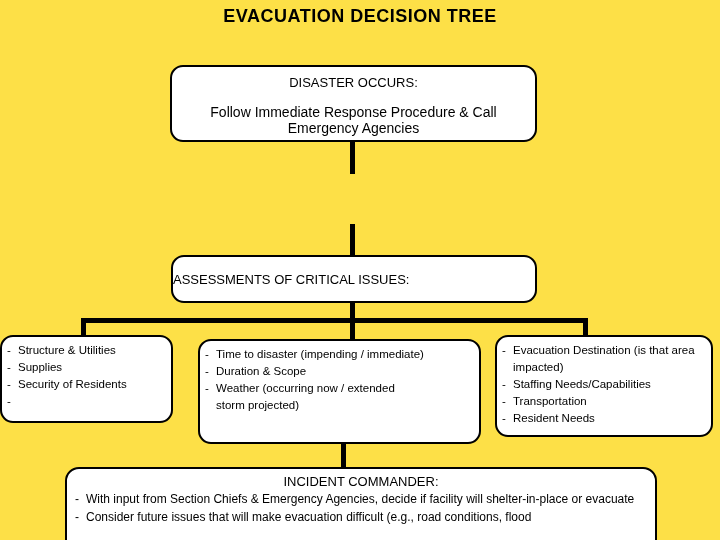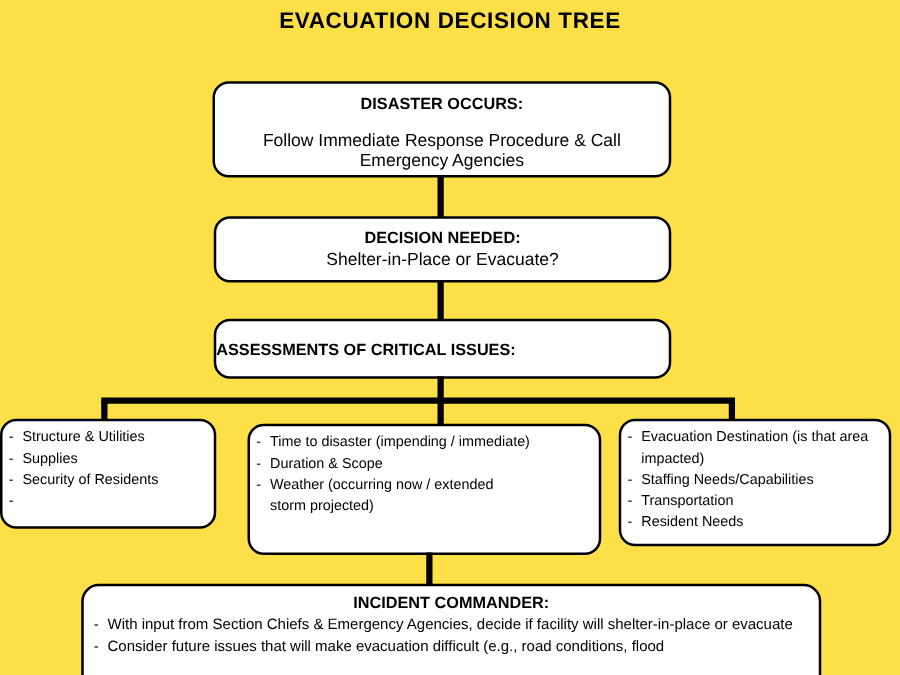--- a/index.html
+++ b/index.html
@@ -29,21 +29,21 @@
   }
   .node {
     position: absolute;
     border: 2px solid #000000;
     border-radius: 13px;
     background: #ffffff;
     box-sizing: border-box;
   }
   .node-heading {
     text-align: center;
-    font-weight: bold;
+    font-weight: normal;
     font-size: 13px;
   }
   .node-body {
     text-align: center;
     font-size: 14px;
     line-height: 1.15;
   }
   
   .box-disaster   { left: 170px; top: 65px;  width: 367px; height: 77px; padding-top: 8px; }
   .box-disaster .node-body { margin-top: 14px; padding: 0 24px; }
@@ -89,24 +89,20 @@
 
   <div class="title">EVACUATION DECISION TREE</div>
 
   <div class="node box-disaster">
     <div class="node-heading">DISASTER OCCURS:</div>
     <div class="node-body">Follow Immediate Response Procedure &amp; Call Emergency Agencies</div>
   </div>
 
   <div class="conn conn-v c1"></div>
 
-  <div class="node box-decision">
-    <div class="node-heading">DECISION NEEDED:</div>
-    <div class="node-body">Shelter-in-Place or Evacuate?</div>
-  </div>
 
   <div class="conn conn-v c2"></div>
 
   <div class="node box-assess">
     <div class="node-heading">ASSESSMENTS OF CRITICAL ISSUES:</div>
   </div>
 
   <div class="conn conn-v c3"></div>
   <div class="conn hbar"></div>
   <div class="conn conn-v d-left"></div>

